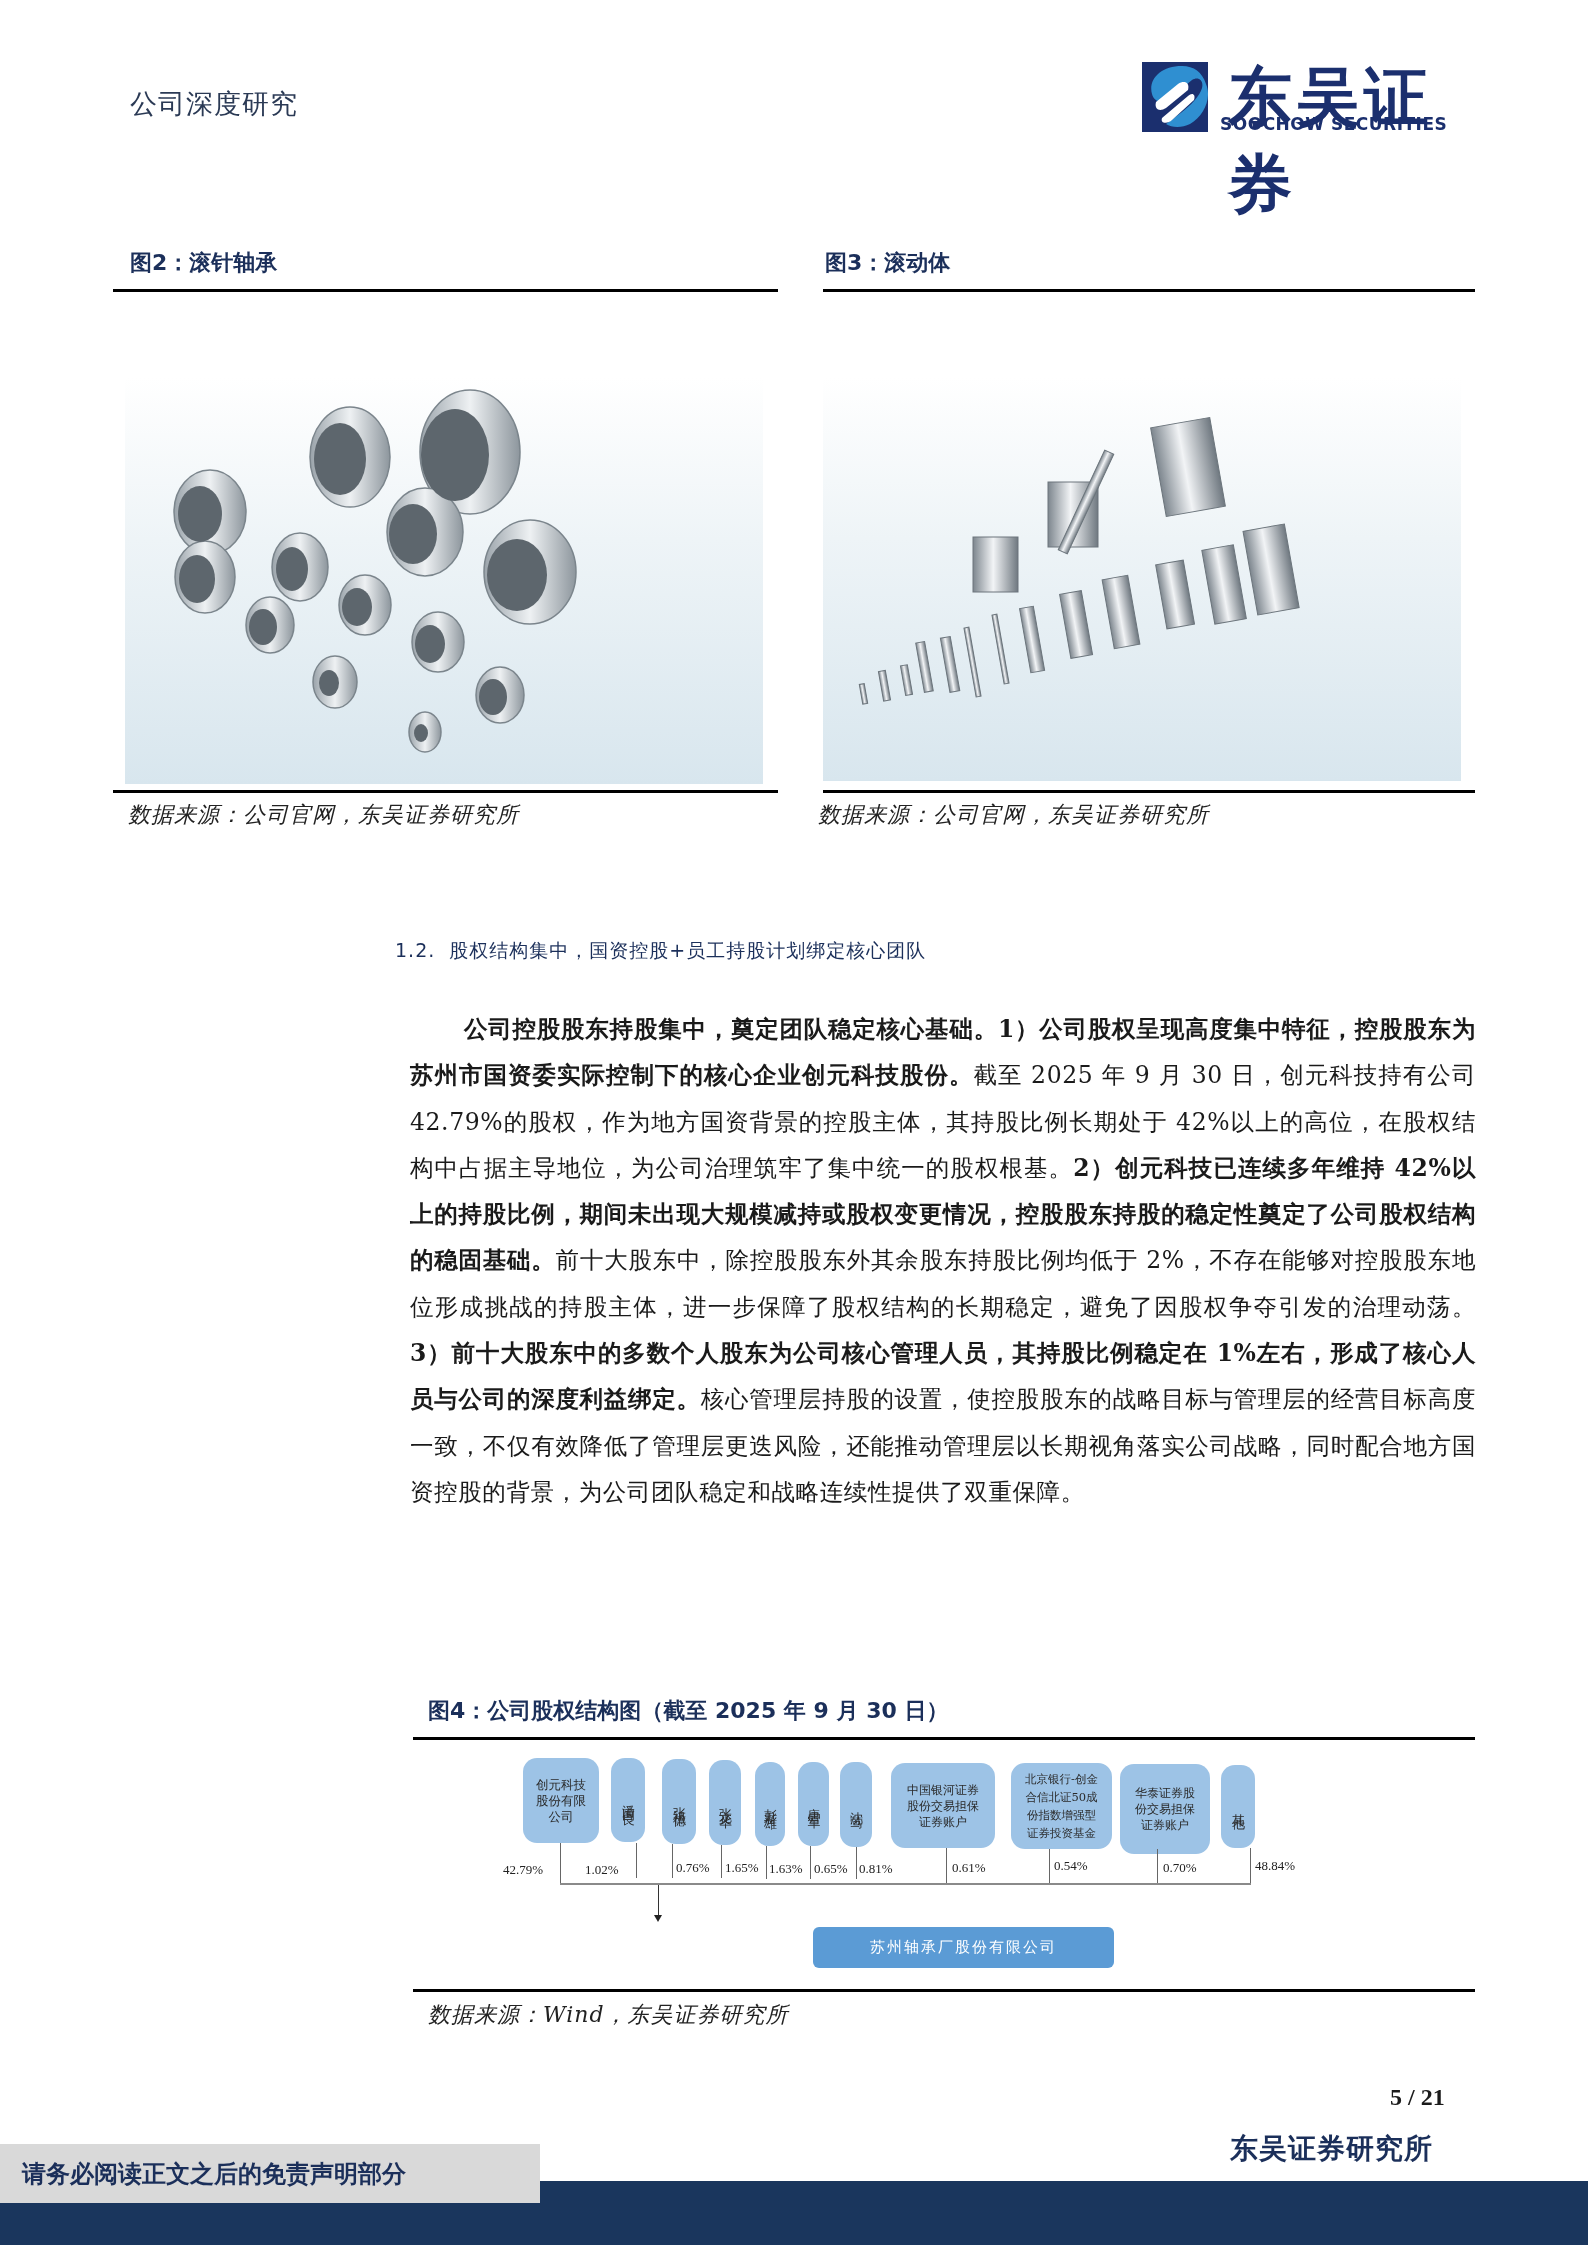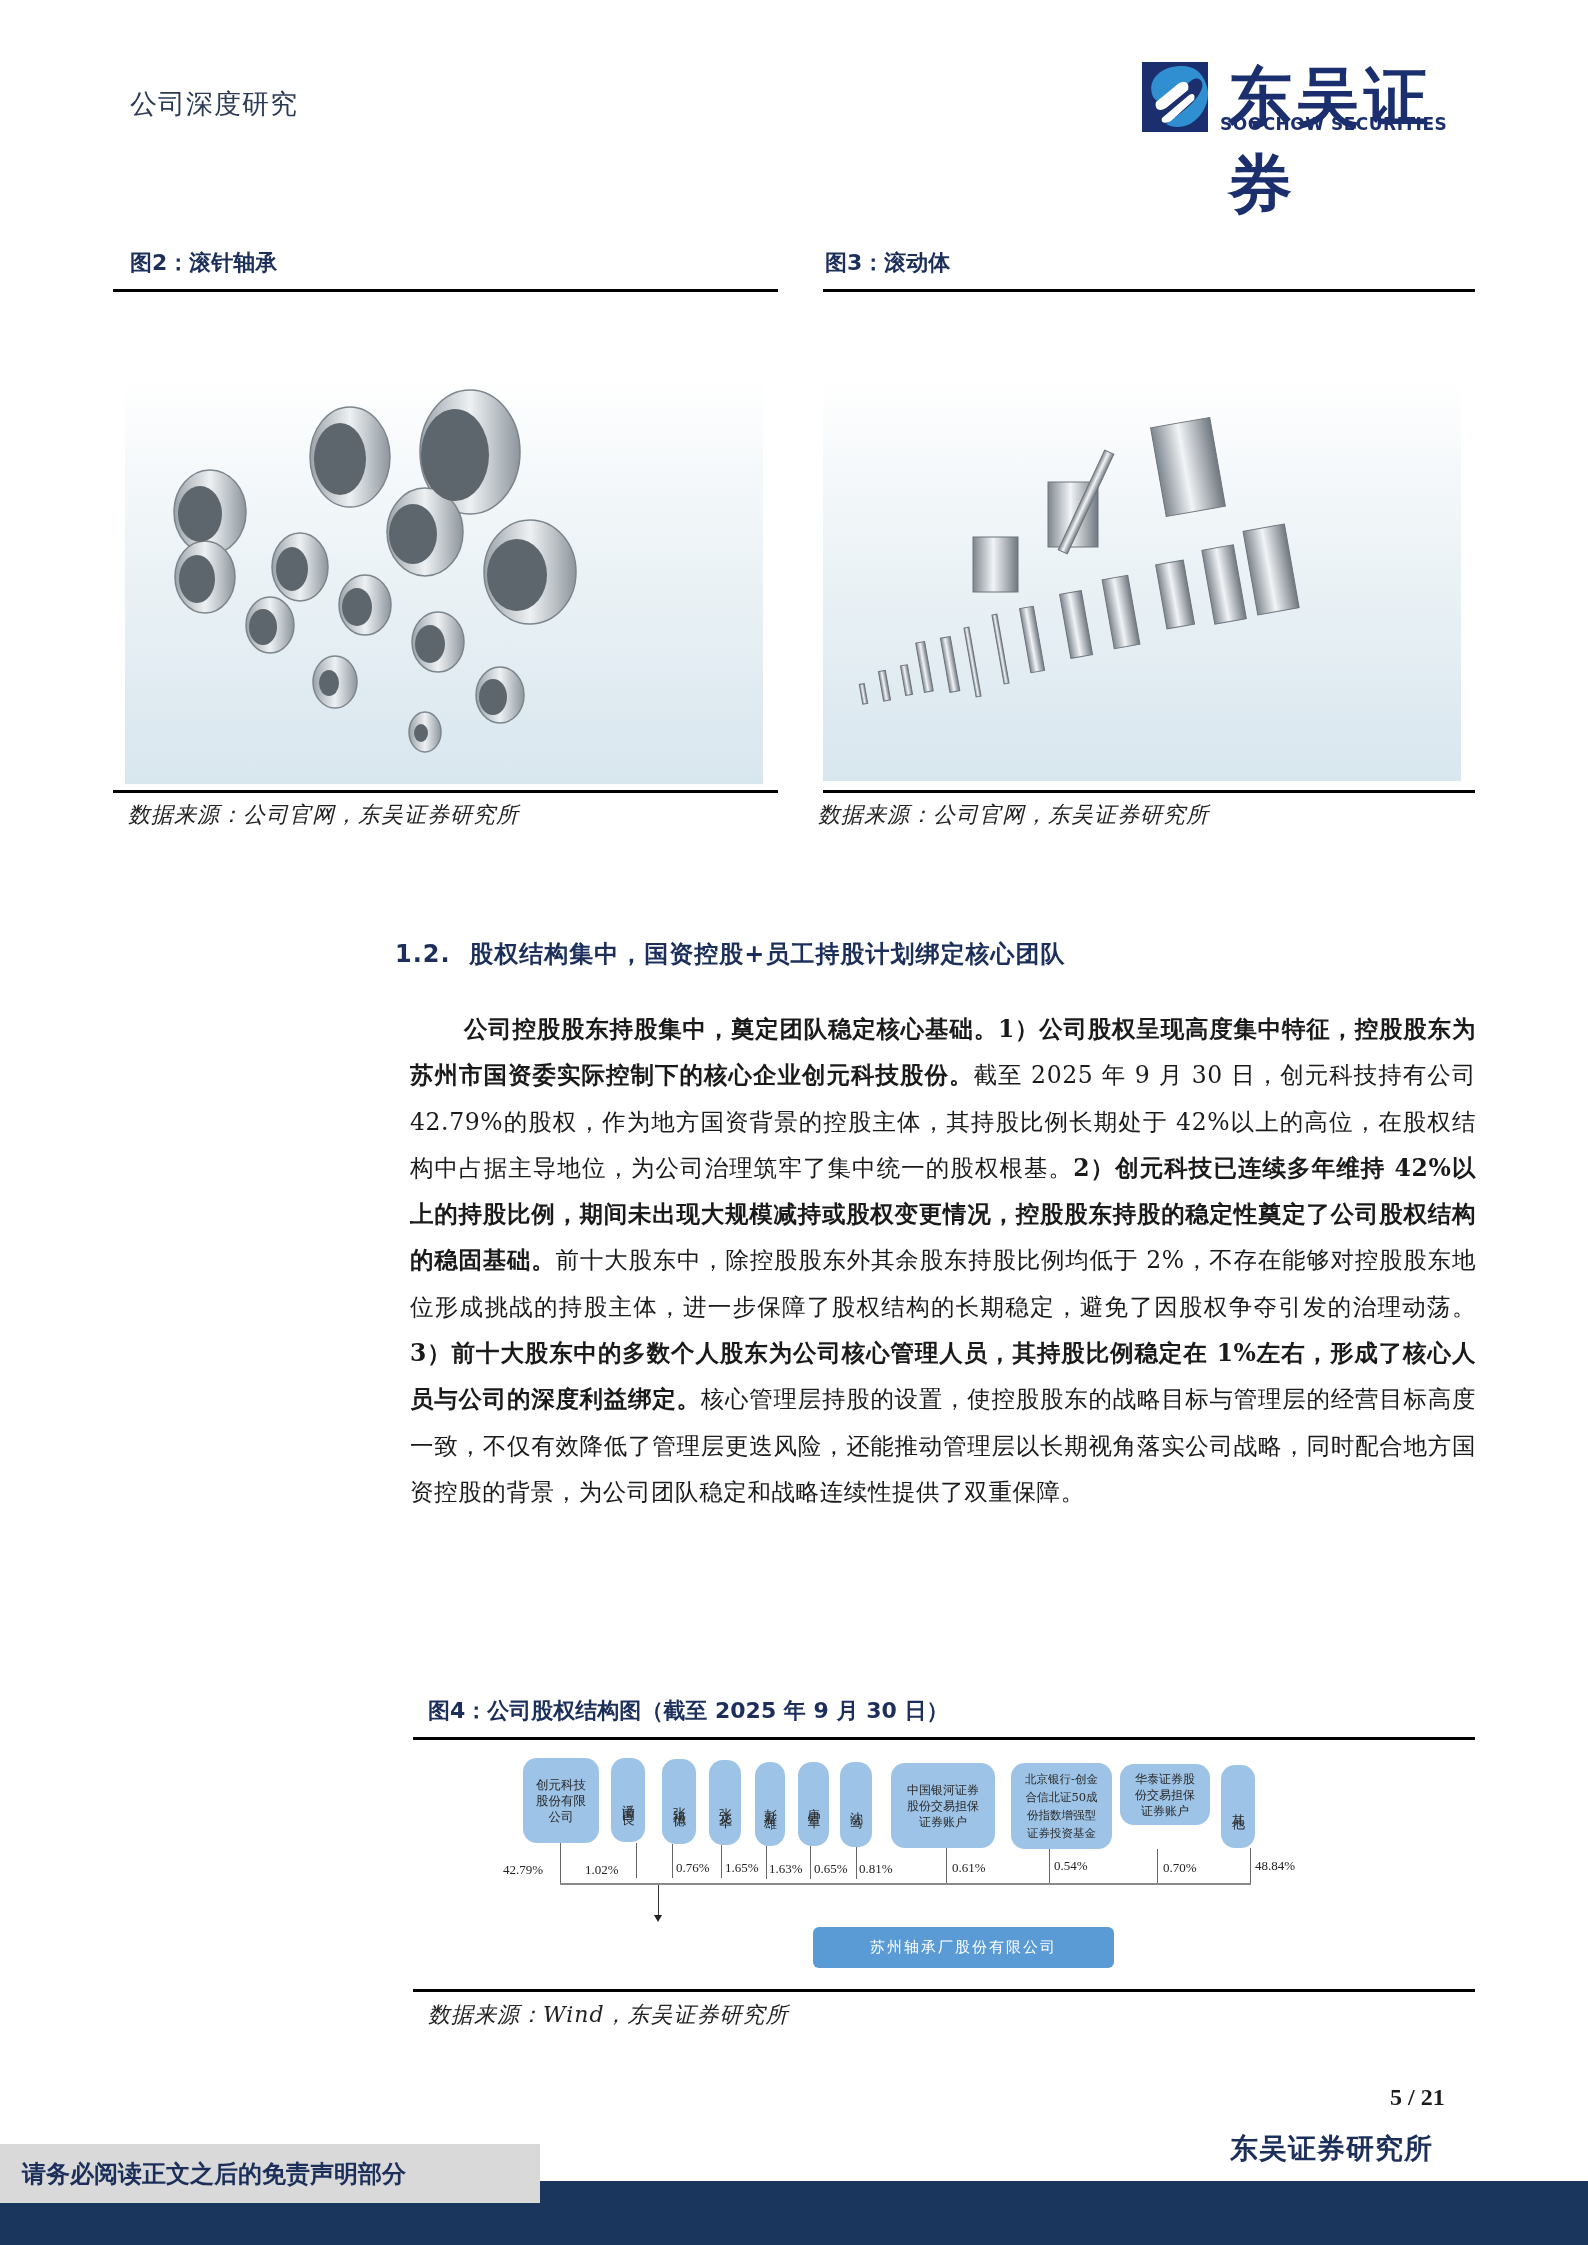--- a/index.html
+++ b/index.html
@@ -17,21 +17,21 @@
 
   
   .fig-cap { font-size: 22px; font-weight: bold; color: #1b2f5a; font-family: "DejaVu Sans", sans-serif; }
   .rule { background: #000; height: 3px; }
   .src { font-size: 22px; color: #222; letter-spacing: 1px; font-style: italic; }
 
   .photo { border: none; overflow: hidden; background: linear-gradient(180deg, #ffffff 0%, #eef4f7 40%, #d8e6ee 100%); }
   .photo svg { width: 100%; height: 100%; display: block; }
 
   
-  .sec-h { left: 395px; top: 938px; font-size: 24px; font-weight: bold; color: #1b2f5a; font-family: "DejaVu Sans", sans-serif; letter-spacing: 1px; }
+  .sec-h { left: 395px; top: 938px; font-size: 19px; font-weight: normal; color: #1b2f5a; font-family: "DejaVu Sans", sans-serif; letter-spacing: 1px; }
 
   
   .para { left: 410px; top: 1006px; width: 1066px; font-size: 23.5px; line-height: 46.3px; text-align: justify; text-indent: 54px; letter-spacing: 0.6px; }
   .para b { font-weight: bold; }
 
   
   .chart { left: 413px; top: 1740px; width: 1062px; height: 250px; }
   .box { position: absolute; background: #9dc3e6; border-radius: 14px; display: flex; align-items: center; justify-content: center; text-align: center; font-size: 12.5px; line-height: 16px; color: #2a2a2a; }
   .box.v { writing-mode: vertical-rl; text-orientation: upright; letter-spacing: 4px; font-size: 13px; }
   .stem { position: absolute; width: 1px; background: #666; }
@@ -181,21 +181,21 @@
       <span style="white-space:pre-line;">中国银河证券
 股份交易担保
 证券账户</span>
     </div>
   <div class="box" style="left:598px; top:23px; width:101px; height:86px; font-size:11.5px; line-height:18px;">
       <span style="white-space:pre-line;">北京银行-创金
 合信北证50成
 份指数增强型
 证券投资基金</span>
     </div>
-  <div class="box" style="left:707px; top:24px; width:90px; height:61px; font-size:12px;">
+  <div class="box" style="left:707px; top:24px; width:90px; height:90px; font-size:12px;">
       <span style="white-space:pre-line;">华泰证券股
 份交易担保
 证券账户</span>
     </div>
   <div class="box v" style="left:808px; top:25px; width:34px; height:83px;">
       <span>其他</span>
     </div>
 
   <div class="stem" style="left:147px; top:103px; height:42px;"></div>
   <div class="stem" style="left:223px; top:103px; height:35px;"></div>

